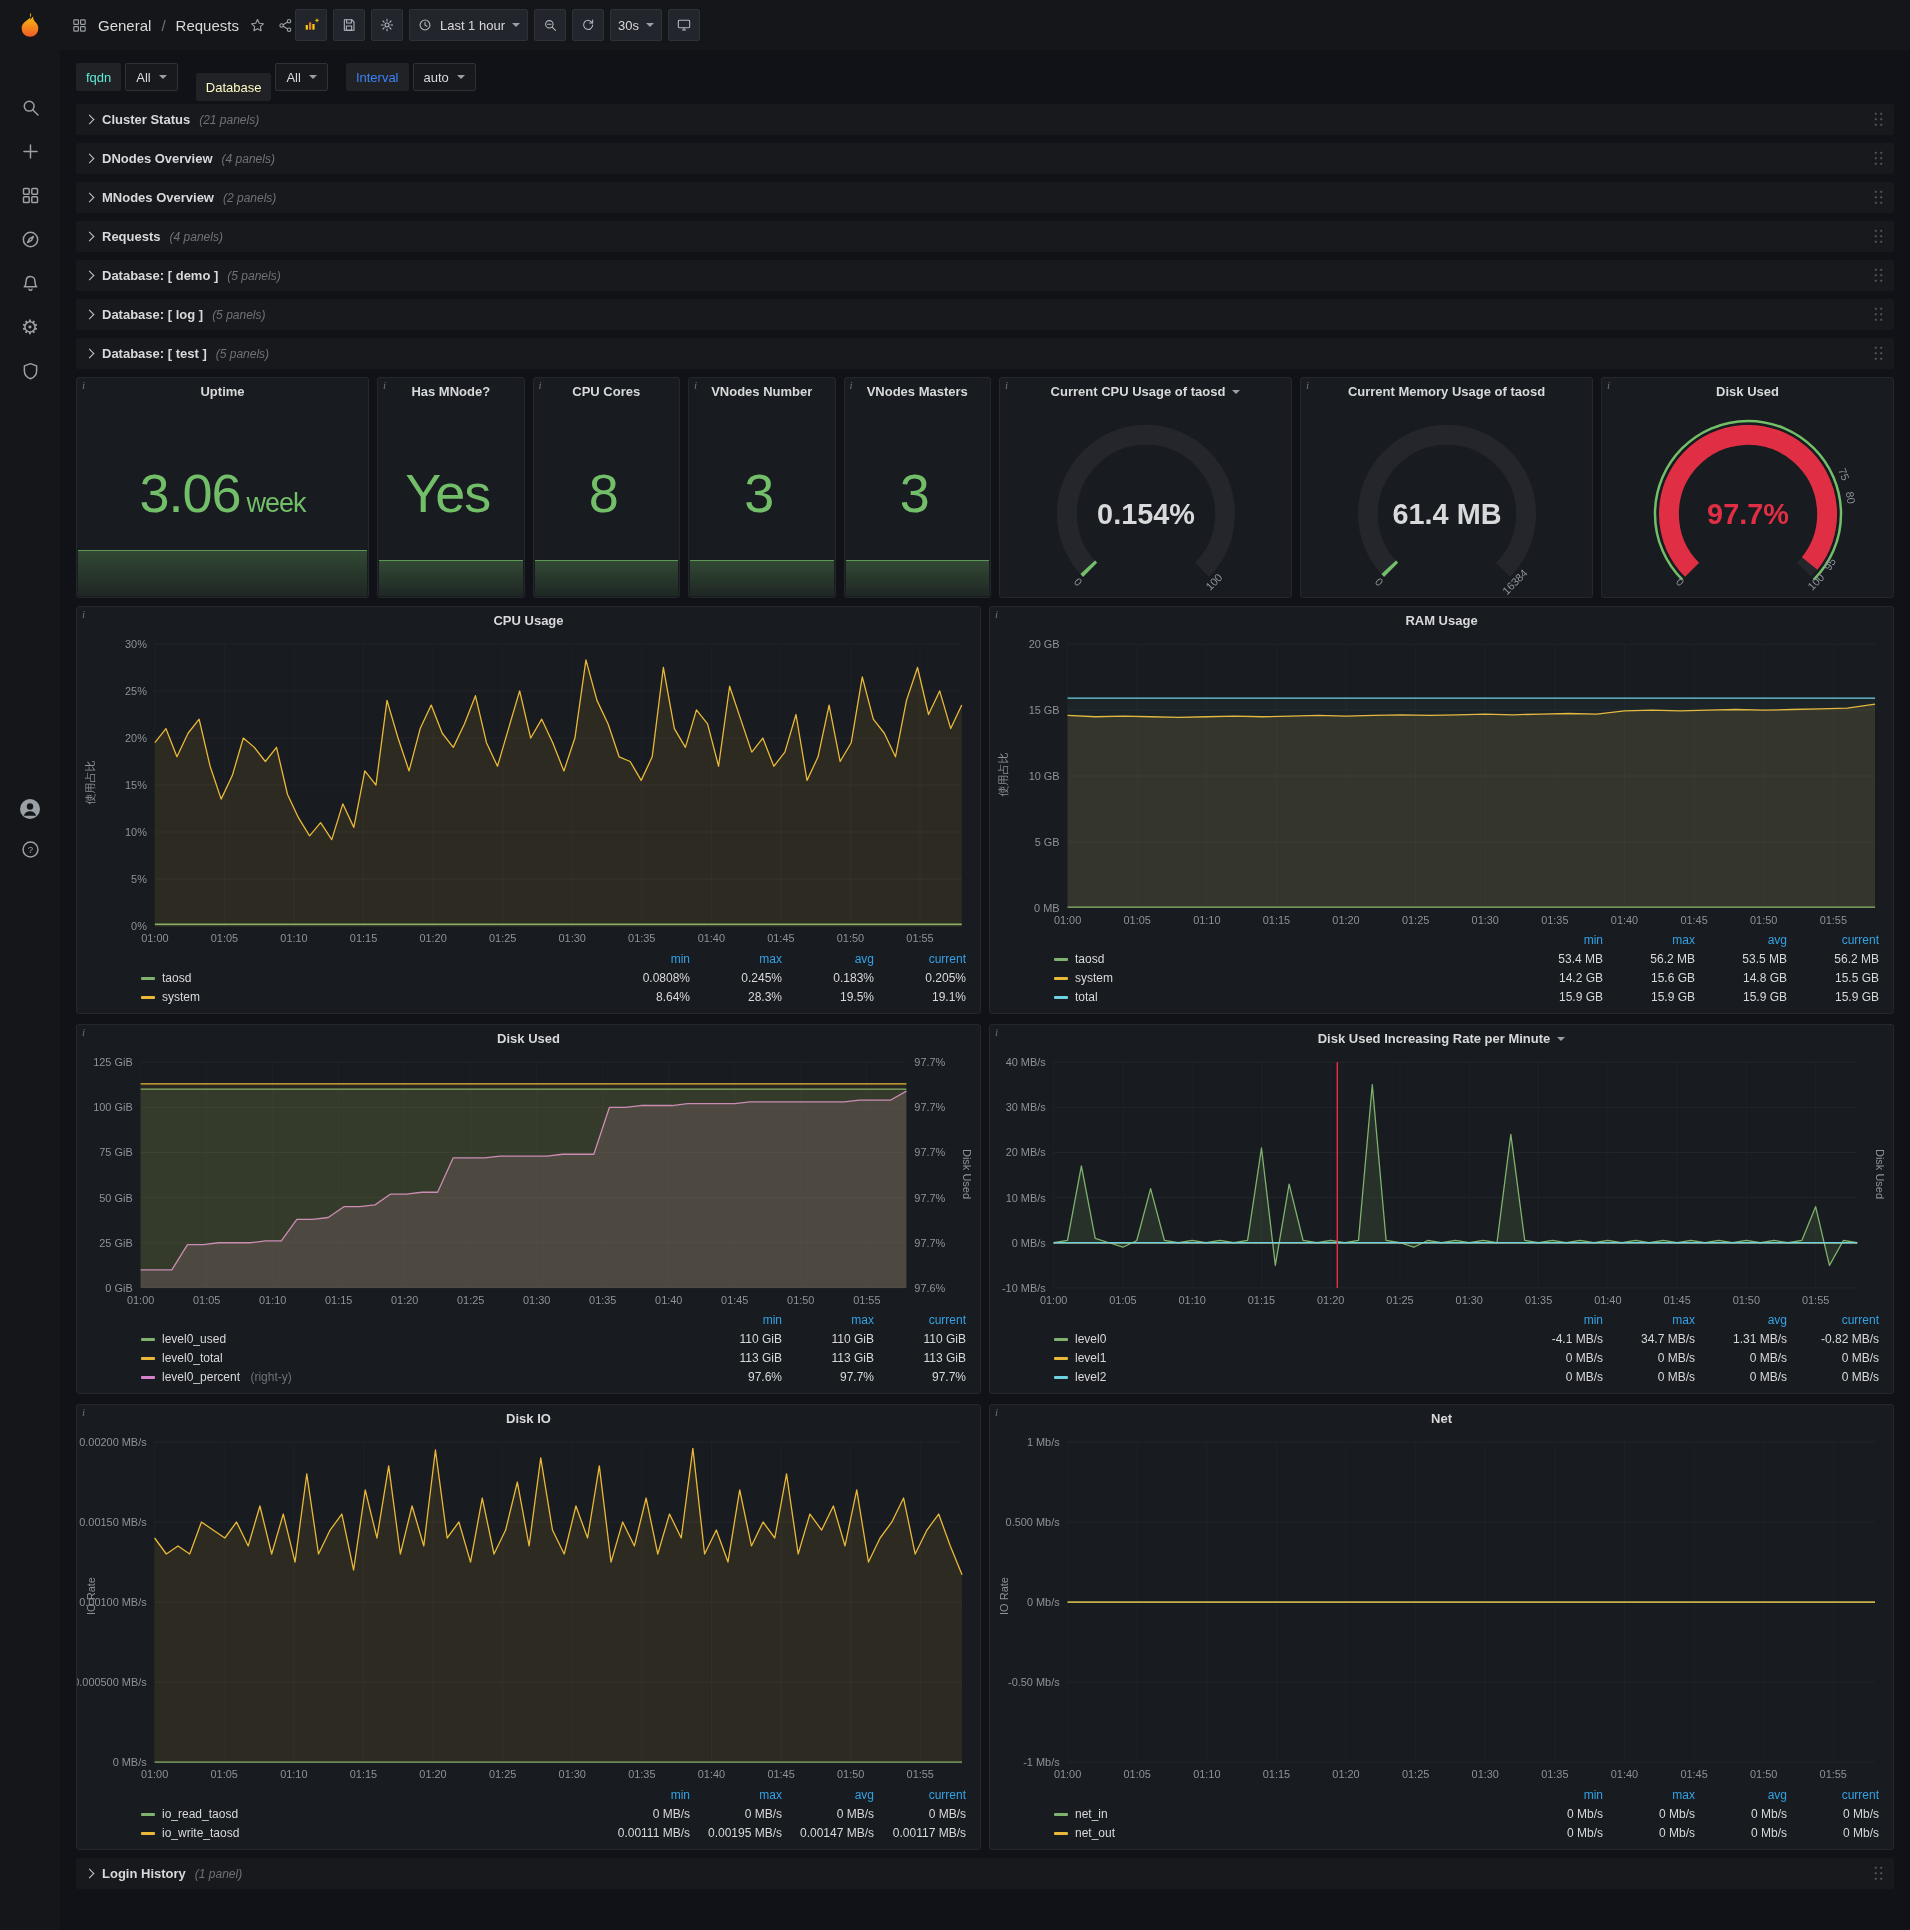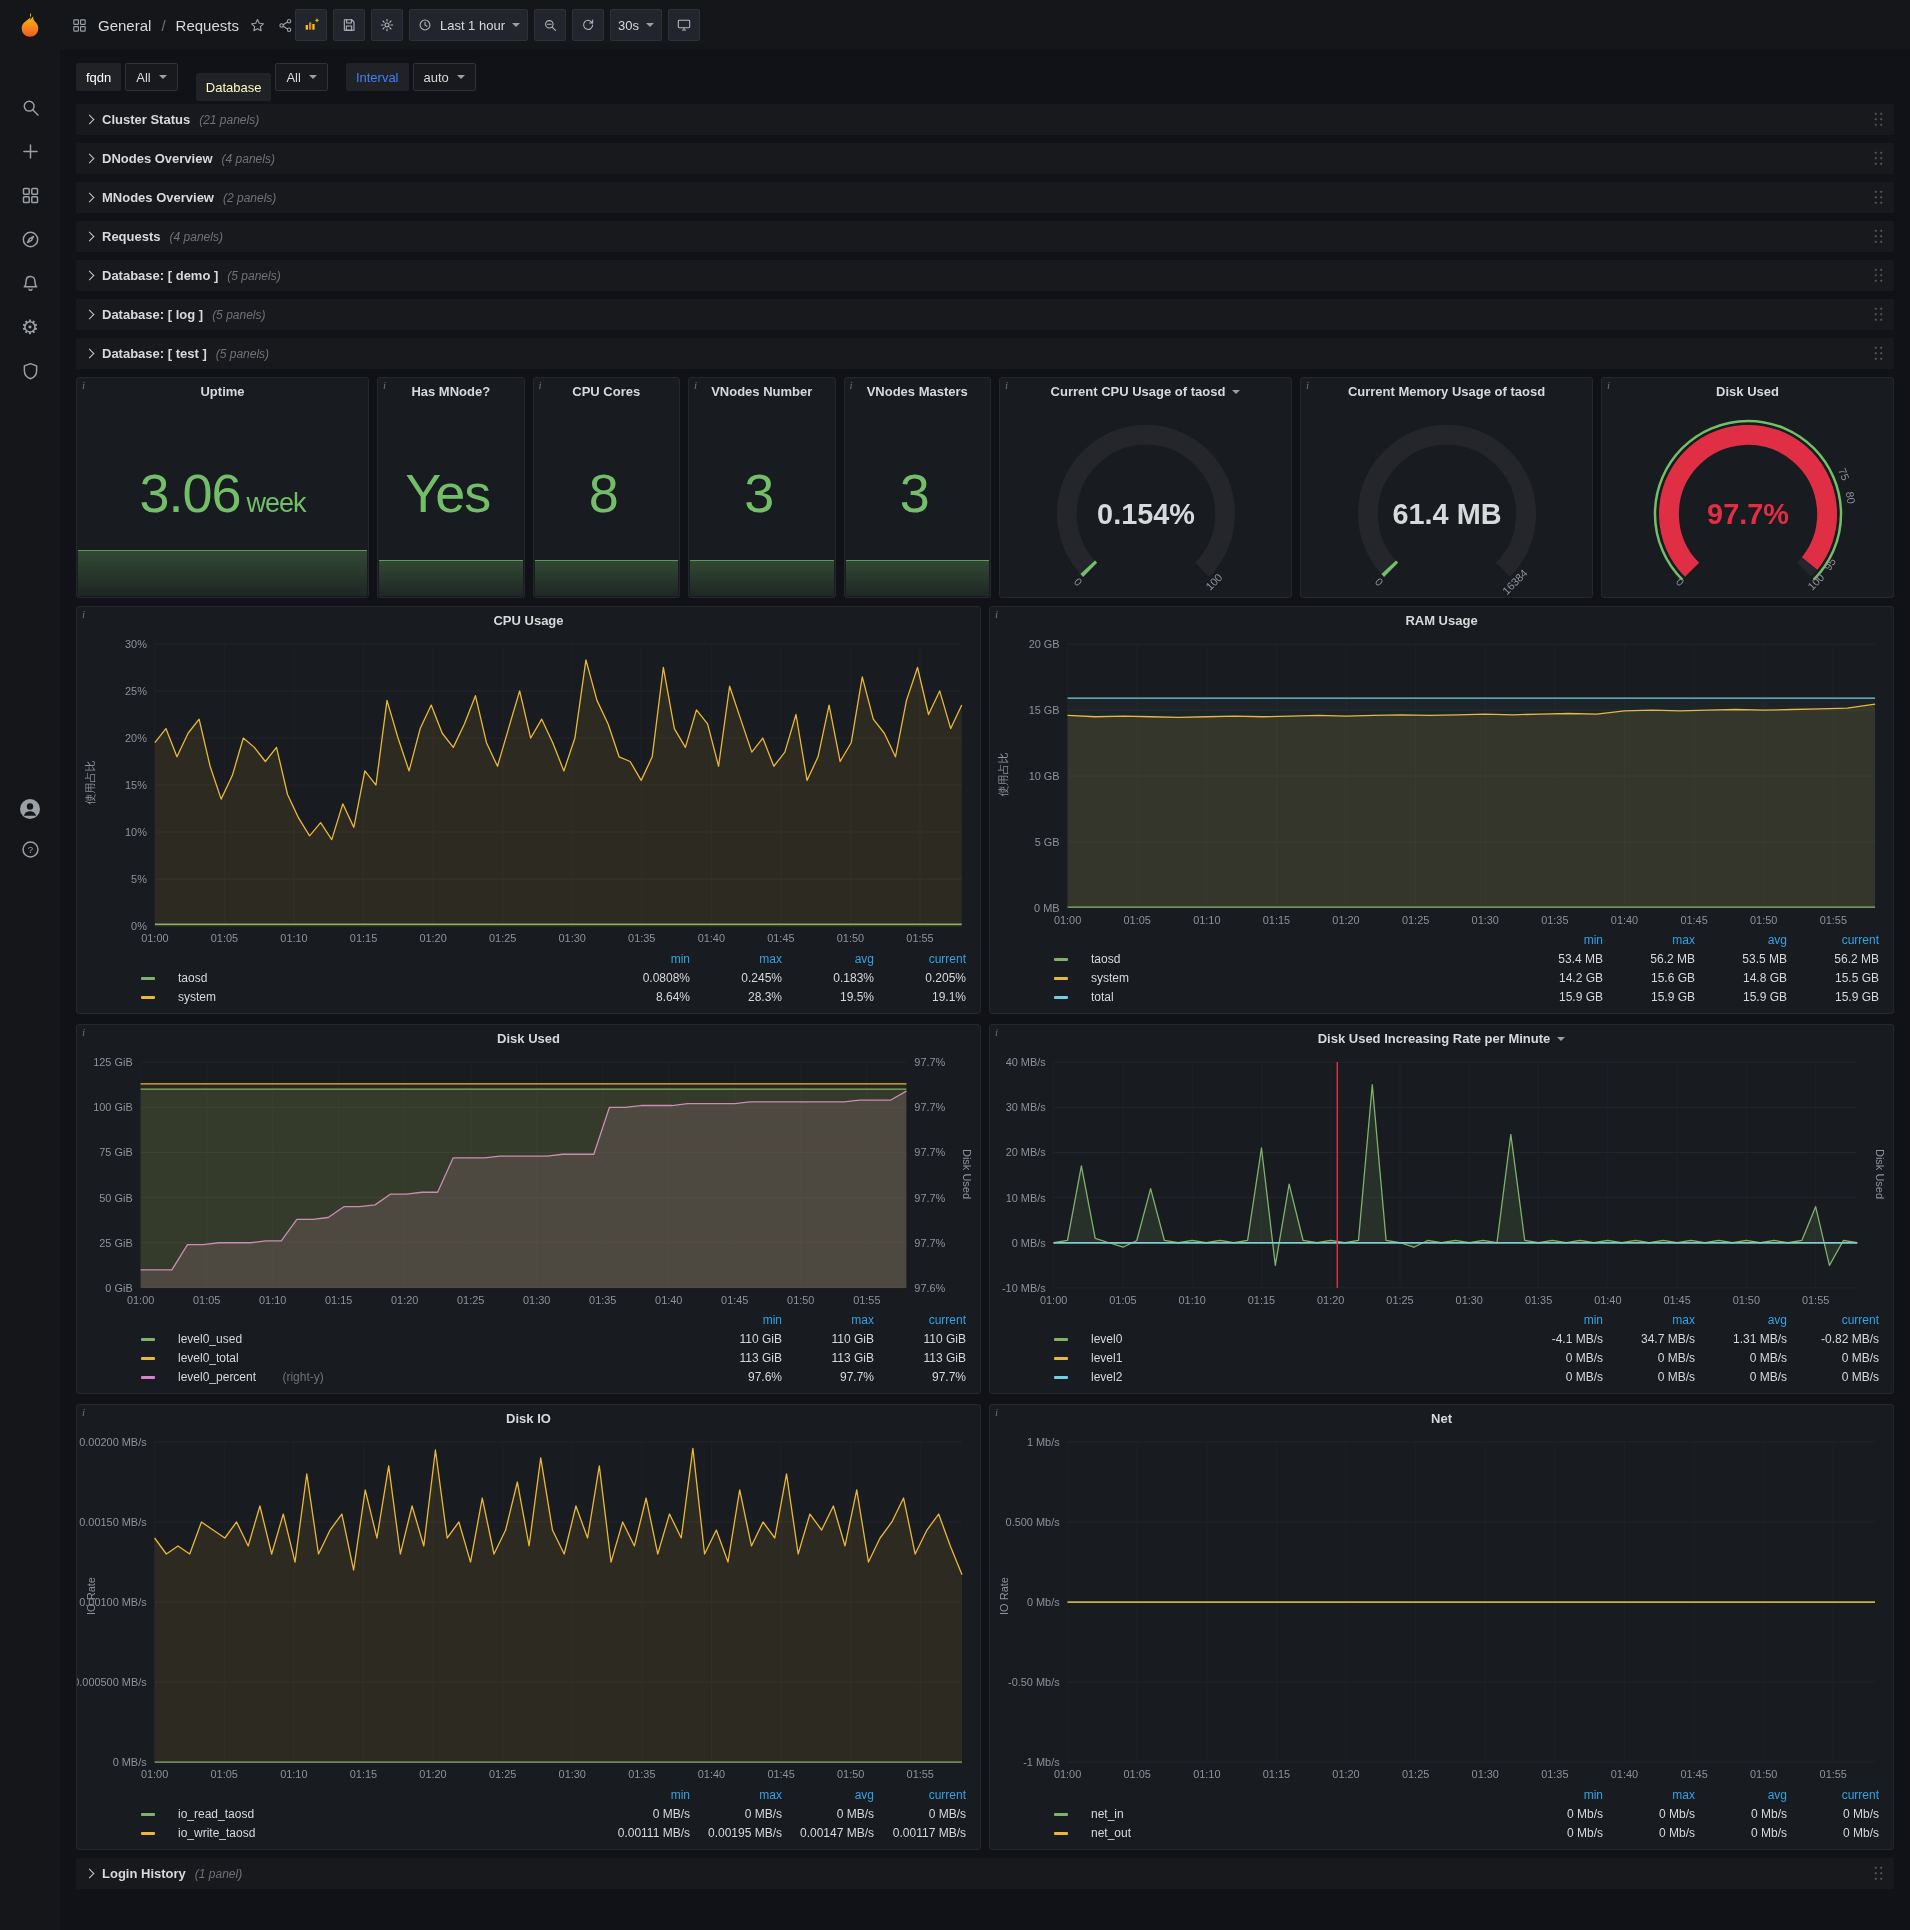--- a/index.html
+++ b/index.html
@@ -74,21 +74,21 @@
 .chart-wrap{flex:1;position:relative;min-height:0}
 .chart-canvas{position:absolute;inset:0}
 .axis-label{position:absolute;width:119px;text-align:center;font-size:11px;color:#8e9299;pointer-events:none}
 .axis-label.left{left:-46px;top:45%;transform:rotate(-90deg)}
 .axis-label.right{right:-46px;top:45%;transform:rotate(90deg)}
 
 .legend{flex:none;padding:2px 14px 7px 64px;display:grid;row-gap:1px}
 .lg-cell{font-size:12px;line-height:18px;white-space:nowrap}
 .lg-header{color:#33a2e5;text-align:right;cursor:pointer}
 .lg-val{text-align:right;color:#d8d9da}
-.lg-name{display:flex;align-items:center;gap:23px;color:#d8d9da;cursor:pointer}
+.lg-name{display:flex;align-items:center;gap:7px;color:#d8d9da;cursor:pointer}
 .lg-swatch{width:14px;height:3px;border-radius:1px;flex:none}
 .lg-suffix{color:#6e7277}
 </style>
 </head>
 <body>
 
 <div class="app">
 
   <aside class="sidebar">
     <div class="logo-wrap">
@@ -239,21 +239,21 @@
           <svg viewBox="0 0 24 24">
               <rect x="3.5" y="5" width="17" height="11" rx="1.2"></rect>
               <path d="M9.5 19.5h5M12 16.2v3.3"></path>
             </svg>
         </span>
       </div>
     </header>
 
     <div class="submenu">
       <div class="var-group">
-        <span class="chip label" style="color: #ffffff;">fqdn</span>
+        <span class="chip label" style="color: #5eead4;">fqdn</span>
         <span class="chip value">
           <span>All</span>
           <span class="caret"></span>
         </span>
       </div>
       <div class="var-group">
         <span class="chip label" style="color: #fef9c3; margin-top: 20px;">Database</span>
         <span class="chip value">
           <span>All</span>
           <span class="caret"></span>

